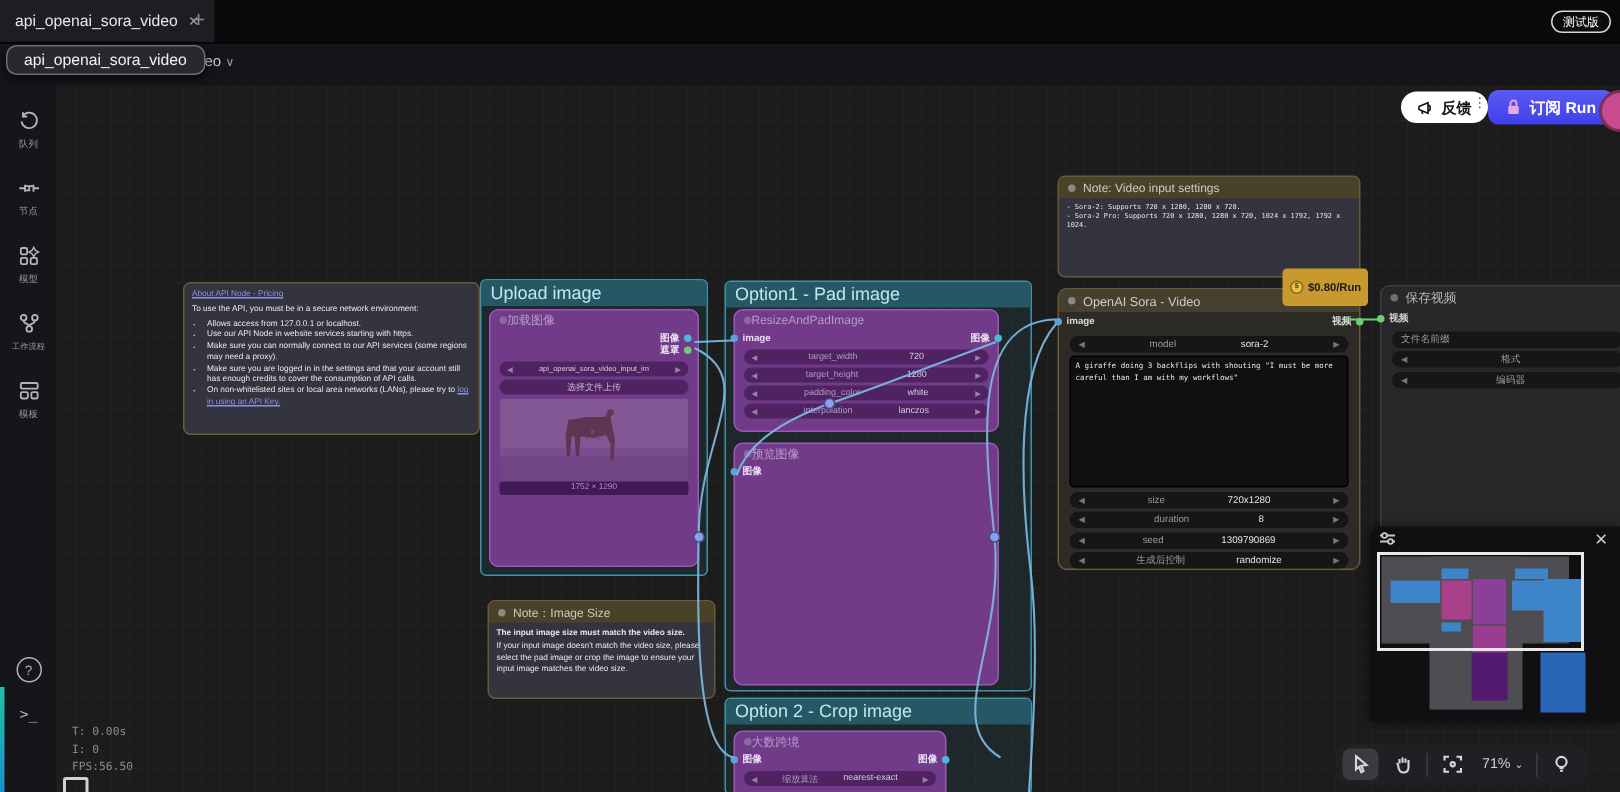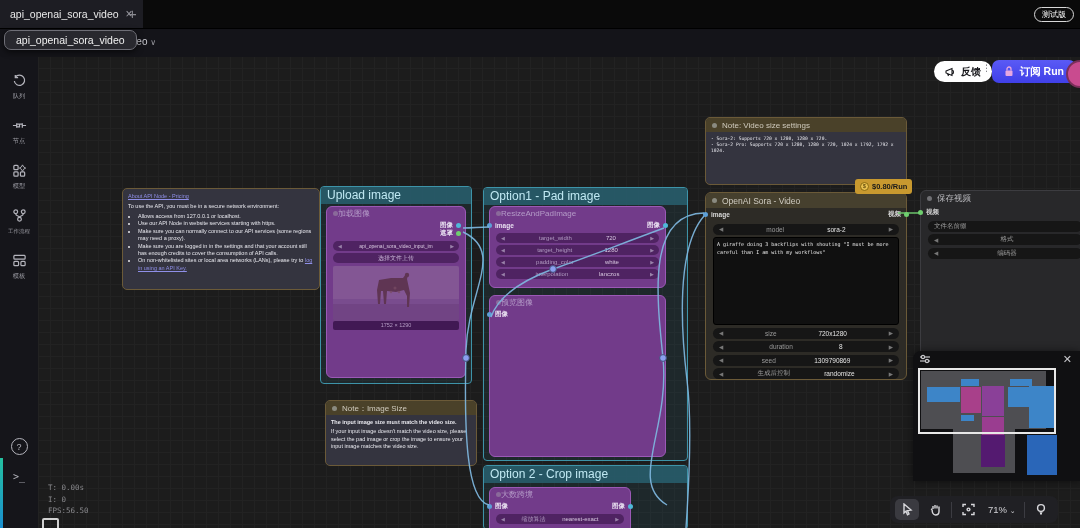--- a/index.html
+++ b/index.html
@@ -71,21 +71,21 @@
      display:flex;align-items:center;gap:5px;padding:0 6px;}
   .gnode{position:absolute;background:#28282a;border:1px solid #3c3c40;border-radius:6px;z-index:6;}
   .gnode-hd{color:#b8b8bc;font-size:8.5px;height:15px;display:flex;align-items:center;gap:5px;padding:0 6px;}
   .gnode-hd .note-dot{background:#707074;}
   .dwidget{background:#161616;border-radius:7px;height:11px;margin:2.5px 7px;display:flex;align-items:center;
      justify-content:space-between;padding:0 6px;color:#9a9a9a;font-size:6.5px;}
   .dwidget .val{color:#e4e4e4;}
   .darr{font-size:5.5px;color:#777;}
   .prompt{background:#101010;border:1px solid #000;border-radius:3px;margin:2px 7px;color:#e8e8e8;
      font-size:5px;line-height:1.5;padding:3px;height:80px;overflow:hidden;}
-  .cost-badge{position:absolute;left:855px;top:179px;z-index:7;background:#c8992f;border-radius:3px;height:15px;
+  .cost-badge{position:absolute;left:855px;top:179px;z-index:7;background:#c8992f;border-radius:3px;height:25px;
      display:flex;align-items:center;gap:3px;padding:0 5px;color:#1a1a1a;font-size:7.5px;font-weight:bold;}
   .coin{width:7px;height:7px;border-radius:50%;background:#e8c050;border:1px solid #8a6a10;color:#5a4408;
      font-size:5px;line-height:7px;text-align:center;font-weight:bold;}
   
   .minimap{position:absolute;left:913px;top:351px;right:0;height:130px;background:#101012;border-radius:8px 0 0 0;
      z-index:30;box-shadow:0 0 8px rgba(0,0,0,.5);}
   .mm-btn{position:absolute;color:#c8c8cc;font-size:11px;}
   .mm-view{position:absolute;left:5px;top:17px;width:134px;height:62px;border:2px solid #e8e8e8;z-index:4;}
   .mm-rect{position:absolute;}
   
@@ -132,21 +132,21 @@
       </div>
     <div class="note-bd">
       <div style="font-weight:bold">The input image size must match the video size.</div>
       <div style="margin-top:2px">If your input image doesn't match the video size, please select the pad image or crop the image to ensure your input image matches the video size.</div>
     </div>
   </div>
 
   <div class="note" style="left:705px;top:117px;width:200px;height:66px;">
     <div class="note-hd">
         <span class="note-dot"></span>
-        <span>Note: Video size settings</span>
+        <span>Note: Video input settings</span>
       </div>
     <div class="note-bd mono" style="font-size:4.6px">
       <div>- Sora-2: Supports 720 x 1280, 1280 x 720.</div>
       <div>- Sora-2 Pro: Supports 720 x 1280, 1280 x 720, 1024 x 1792, 1792 x 1024.</div>
     </div>
   </div>
 
   <div class="group" style="left:320px;top:186px;width:150px;height:196px;">
     <div class="group-hd">Upload image</div>
   </div>

